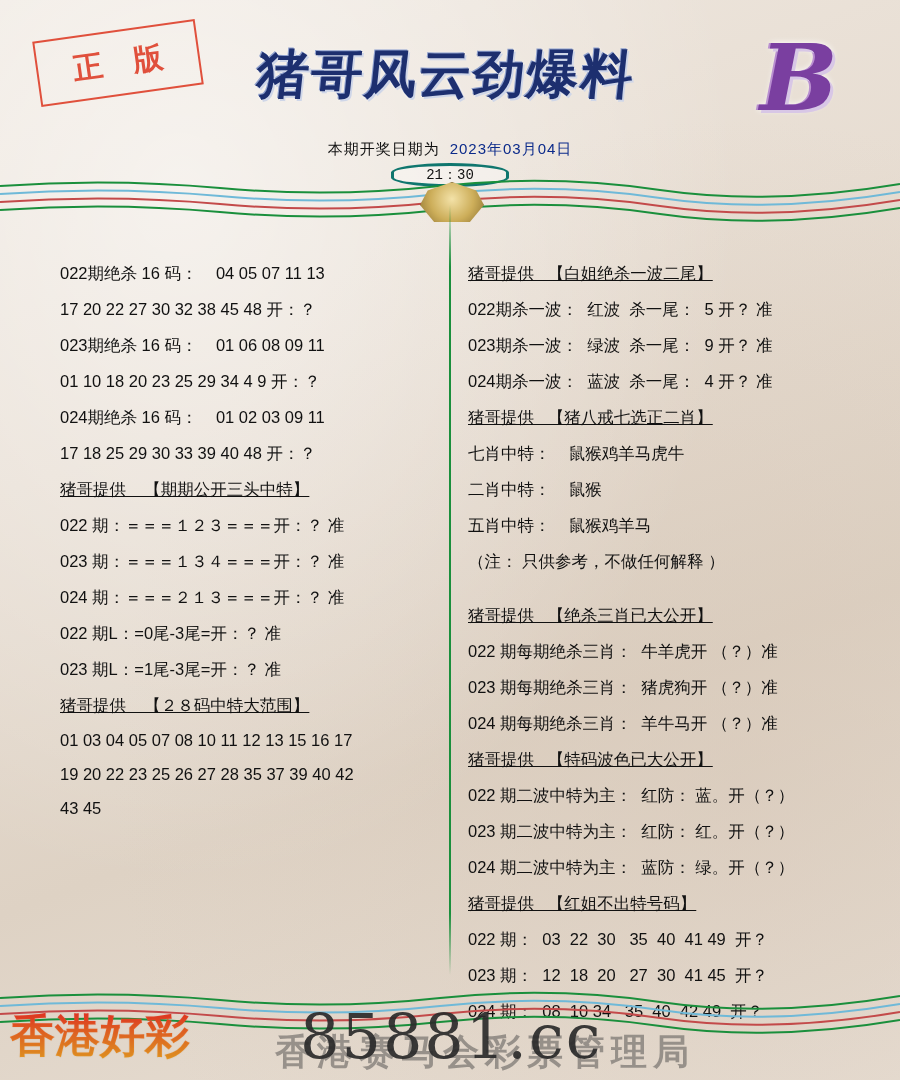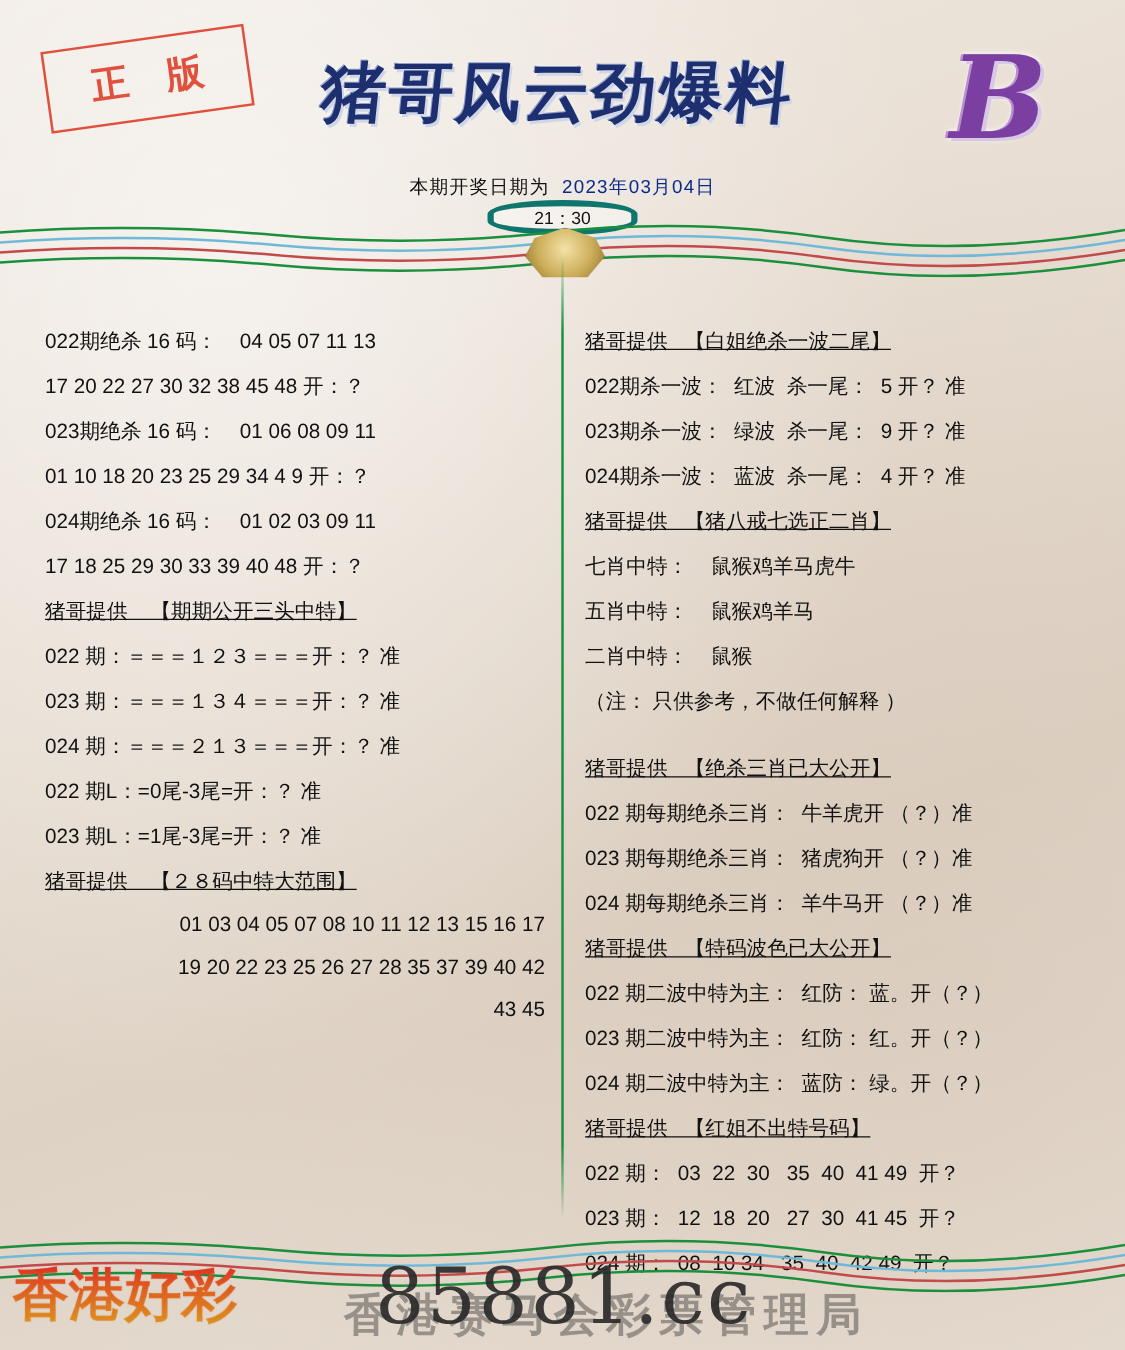--- a/index.html
+++ b/index.html
@@ -40,21 +40,21 @@
   }
   .subline{
     position:absolute;top:140px;left:0;width:900px;text-align:center;
     font-size:15px;color:#111;letter-spacing:1px;
   }
   .subline .date{color:#0b2a8a;margin-left:10px;}
   .timebox{
     position:absolute;top:166px;left:0;width:900px;text-align:center;
     font-size:14px;color:#111;
   }
-  .timebox span{border:5px solid #0f766e;border-radius:50%/40%;padding:1px 32px;background:rgba(255,255,255,0.35);}
+  .timebox span{border:3px solid #0f766e;border-radius:50%/40%;padding:1px 32px;background:rgba(255,255,255,0.35);font-family:Liberation Mono, monospace;}
 
   
   .band{position:absolute;left:0;width:900px;height:46px;}
   .band svg{display:block;}
   .band-top{top:176px;}
   .band-bottom{top:988px;}
 
   .ornament{
     position:absolute;left:420px;top:182px;width:62px;height:40px;
     background:radial-gradient(circle at 50% 40%,#f3e2a8 0%,#cdae5a 55%,#8d7231 100%);
@@ -63,25 +63,25 @@
     box-shadow:0 1px 3px rgba(0,0,0,.3);
   }
 
   
   .cols{position:absolute;top:255px;left:0;width:900px;height:720px;}
   .divider{
     position:absolute;left:449px;top:-50px;width:2px;height:770px;
     background:linear-gradient(to bottom,rgba(0,140,60,0) 0%,#1a8f3c 8%,#1a8f3c 92%,rgba(0,140,60,0) 100%);
   }
   .col{position:absolute;top:0;}
-  .col-l{left:36px;width:400px;}
+  .col-l{left:60px;width:400px;}
   .col-r{left:468px;width:412px;}
 
   .ln{font-size:16.5px;color:#111;line-height:36px;white-space:pre;}
-  .ln.tight{line-height:34px;text-align:right;}
+  .ln.tight{line-height:34px;}
   .hd{font-size:16.5px;color:#111;line-height:36px;white-space:pre;font-weight:normal;text-decoration:underline;}
   .sp{height:18px;}
 
   
   .footer{position:absolute;left:0;top:1000px;width:900px;height:80px;}
   .fgrad{
     position:absolute;left:10px;top:6px;
     font-size:45px;font-weight:bold;font-family:"DejaVu Serif",serif;
     background:linear-gradient(to bottom,#ff2d2d 0%,#ff7b2d 40%,#ffd02d 100%);
     -webkit-background-clip:text;background-clip:text;color:transparent;
@@ -165,22 +165,22 @@
       <div>
         <div class="hd">猪哥提供   【白姐绝杀一波二尾】</div>
         <div class="ln">022期杀一波：  红波  杀一尾：  5 开？ 准</div>
         <div class="ln">023期杀一波：  绿波  杀一尾：  9 开？ 准</div>
         <div class="ln">024期杀一波：  蓝波  杀一尾：  4 开？ 准</div>
       </div>
 
       <div>
         <div class="hd">猪哥提供   【猪八戒七选正二肖】</div>
         <div class="ln">七肖中特：    鼠猴鸡羊马虎牛</div>
+        <div class="ln">二肖中特：    鼠猴</div>
         <div class="ln">五肖中特：    鼠猴鸡羊马</div>
-        <div class="ln">二肖中特：    鼠猴</div>
         <div class="ln">（注： 只供参考，不做任何解释 ）</div>
       </div>
 
       <div class="sp"></div>
 
       <div>
         <div class="hd">猪哥提供   【绝杀三肖已大公开】</div>
         <div class="ln">022 期每期绝杀三肖：  牛羊虎开 （？）准</div>
         <div class="ln">023 期每期绝杀三肖：  猪虎狗开 （？）准</div>
         <div class="ln">024 期每期绝杀三肖：  羊牛马开 （？）准</div>

